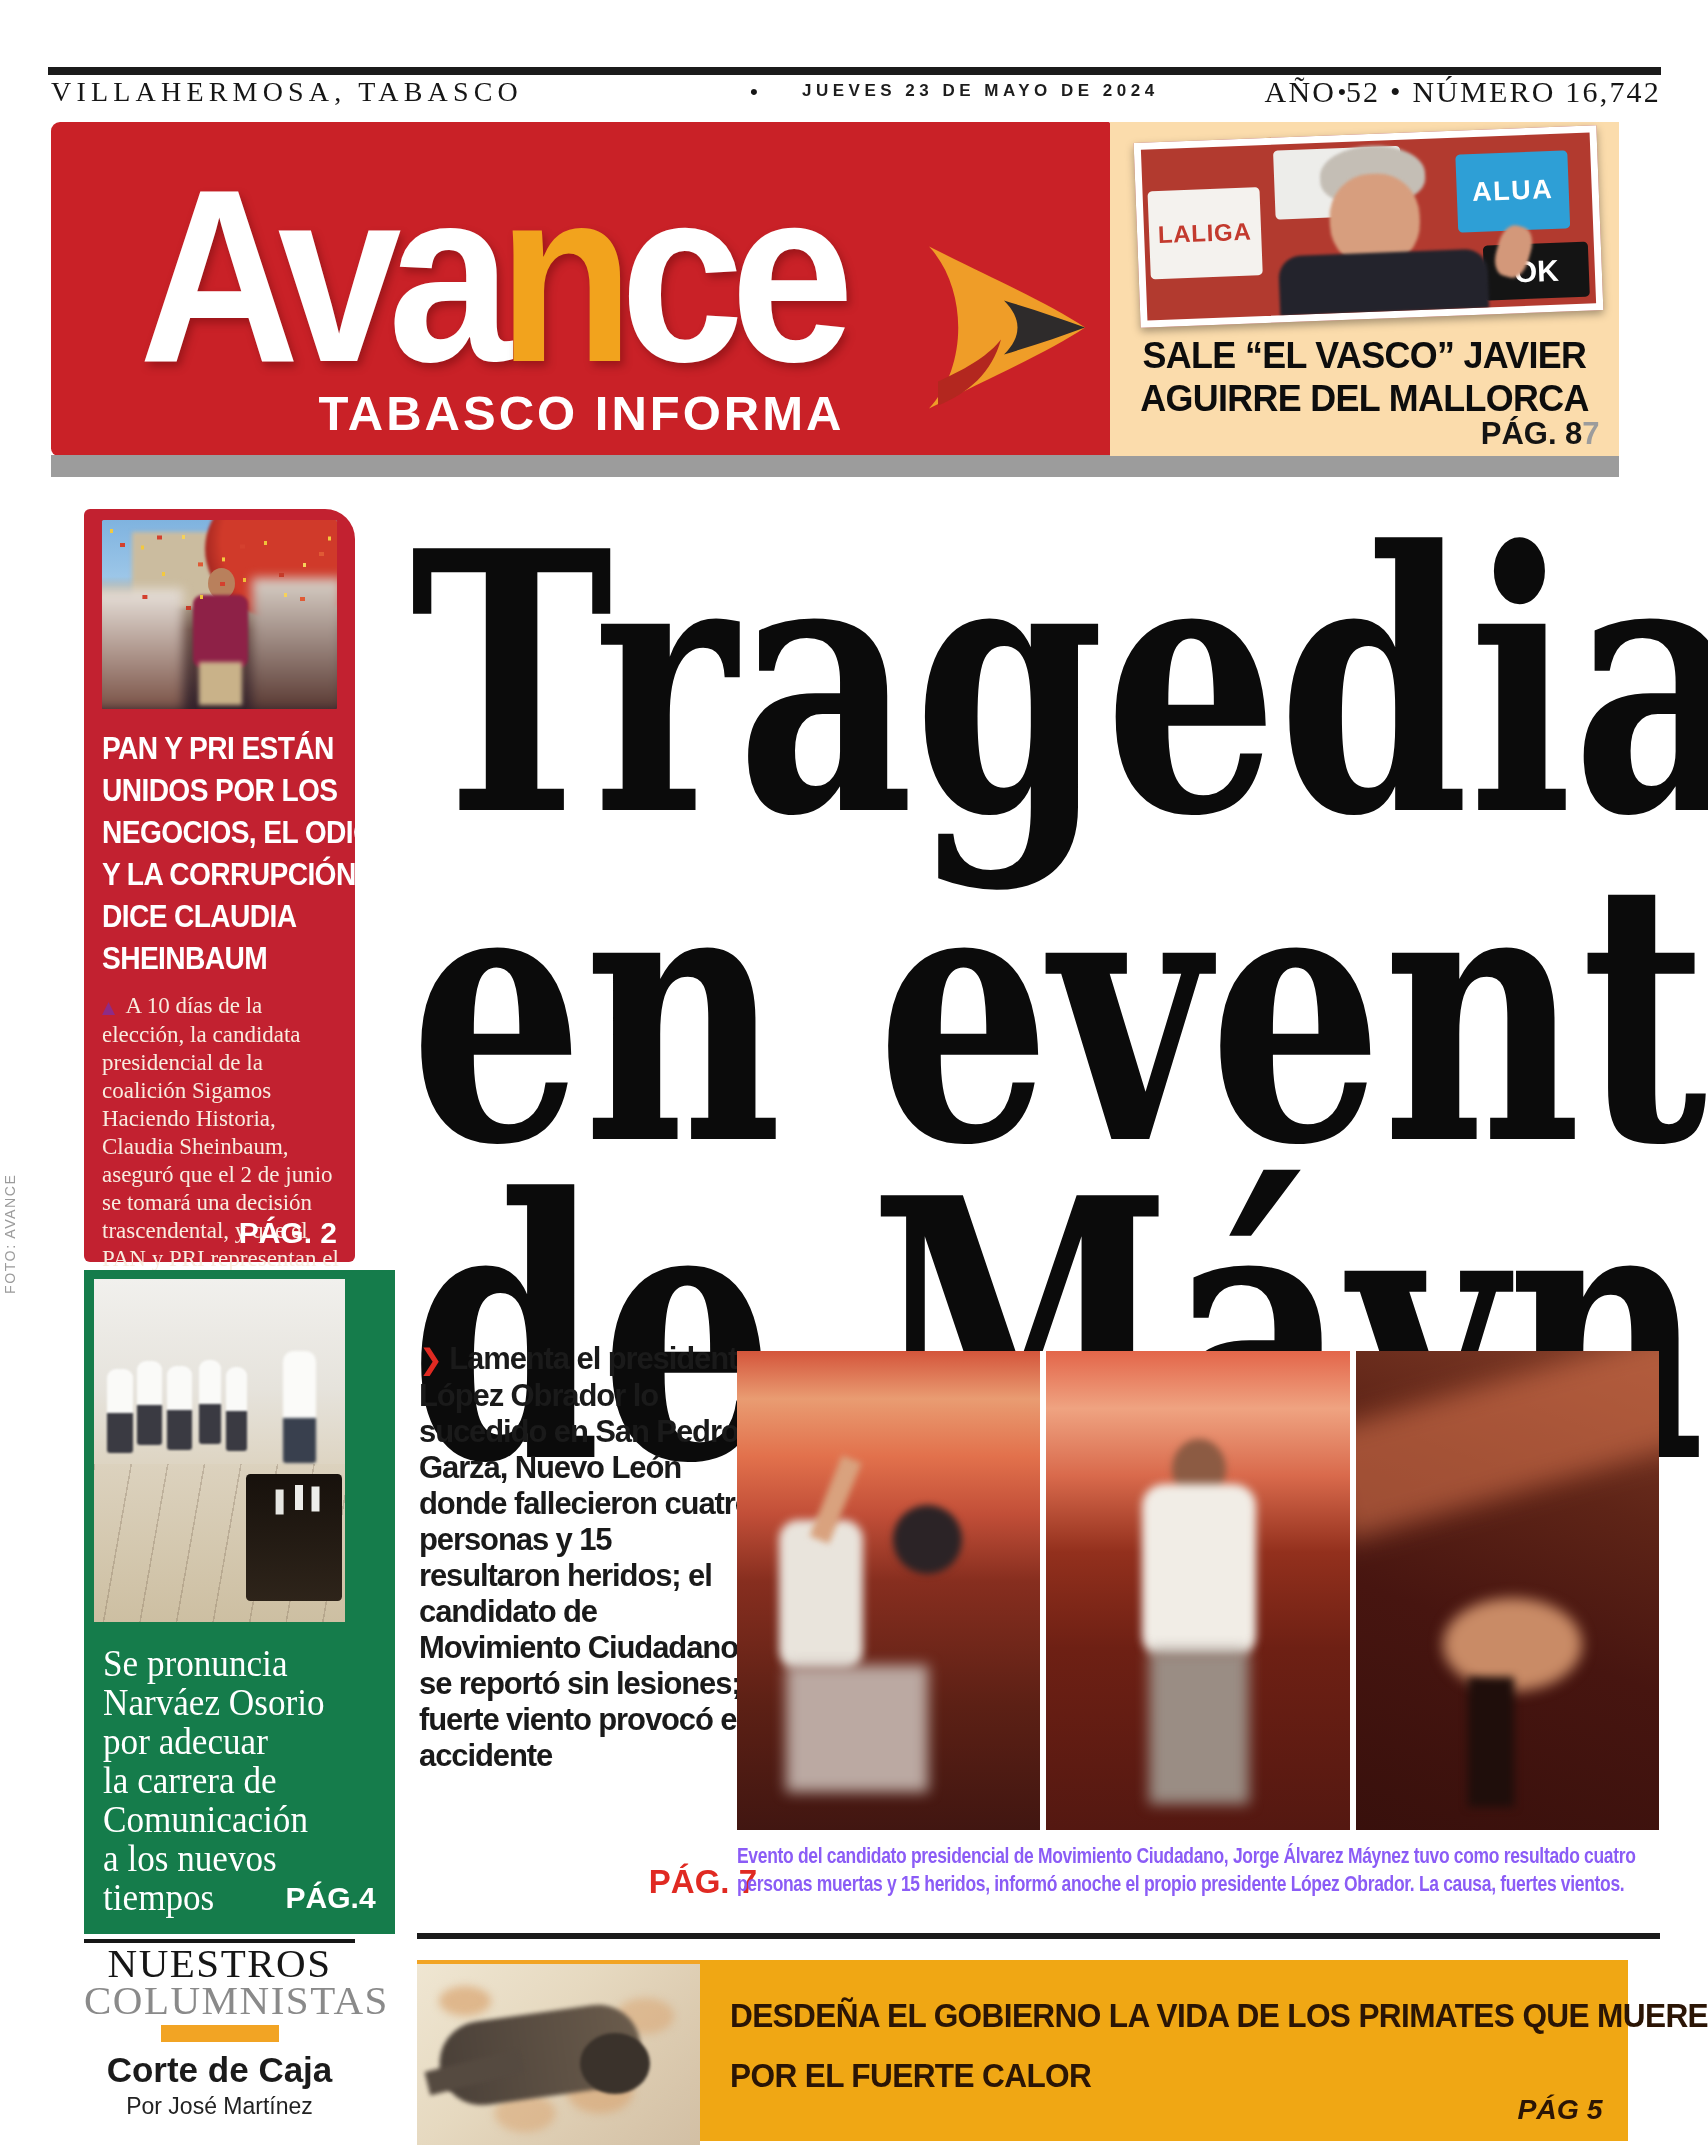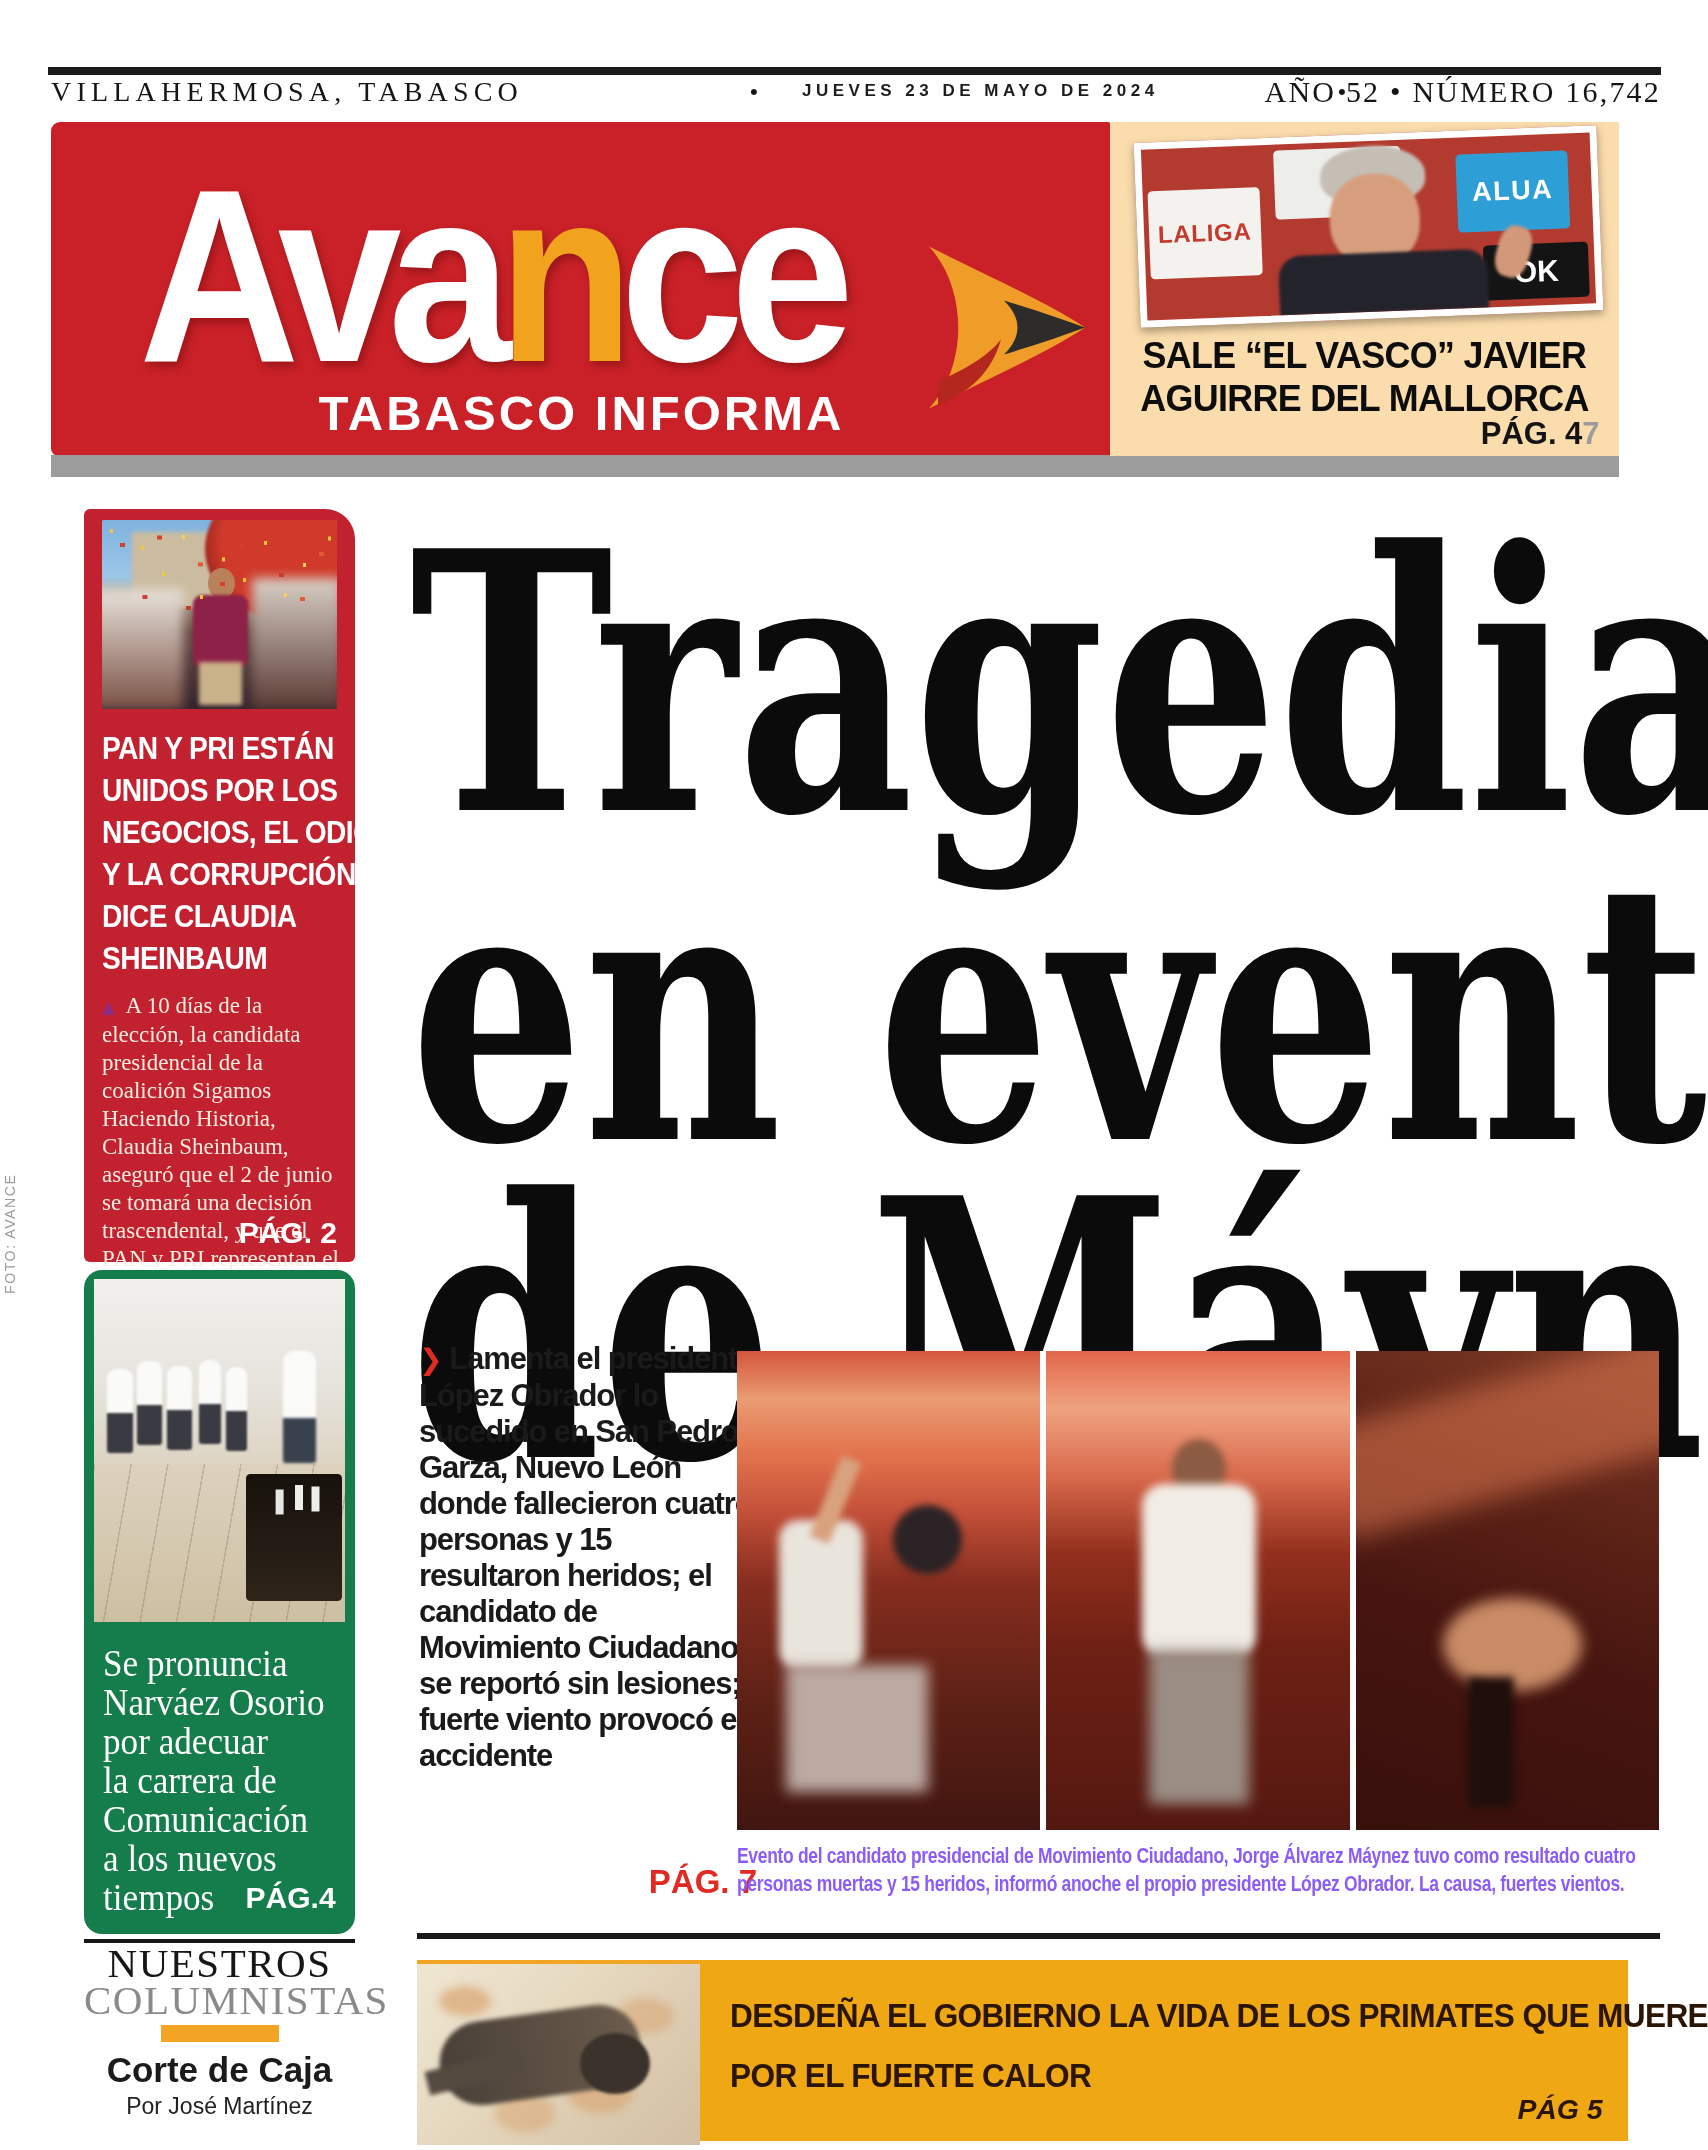--- a/index.html
+++ b/index.html
@@ -60,21 +60,21 @@
      box-shadow:31px 16.5px #F3C93F,72px 6px #F6D25A,112px 28.4px #F3C93F,154px 12px #EFC23A,193px 34px #F6D25A,218px 7.5px #F3C93F,133px 49px #F0BE35,174px 64px #F6D25A,52px 43px #F3C93F,90px 66px #EFC23A;}
   .confetti-r{left:18px;top:22.4px;width:4.5px;height:4.5px;background:#D4402E;
      box-shadow:37px -7.5px #D4402E,78px 19.4px #E05A35,120px 1.5px #D4402E,159px 30px #C63A28,199px 9px #E05A35,100px 39px #D4402E,66px 63px #C63A28,180px 54px #E05A35,22.4px 52px #D4402E;}
   .sh-headline{left:18px;top:218px;color:#fff;}
   .sh-headline .hl{font-weight:bold;font-size:32px;line-height:42px;letter-spacing:-0.7px;white-space:nowrap;transform:scaleX(.88);transform-origin:left;}
   .sh-body{left:18px;top:483px;width:238px;font-family:"Liberation Serif",serif;font-size:23px;line-height:28px;color:#F8ECDF;}
   .sh-body .tri{font-family:"DejaVu Sans",sans-serif;font-size:17px;color:#8E2B86;margin-right:10.5px;}
   .sh-pag{right:18px;bottom:12px;font-weight:bold;font-size:30px;color:#fff;}
 
   
-  .green-box{left:84px;top:1270px;width:271px;height:664px;background:#157C4B;border-radius:18px;}
+  .green-box{left:84px;top:1270px;width:271px;height:664px;background:#157C4B;border-radius:0;padding-left:40px;}
   .gn-photo{left:9.7px;top:9px;width:251px;height:343px;overflow:hidden;
             background:linear-gradient(180deg,#F1F0ED 0%,#E6E3DC 32%,#DCD2BE 58%,#CFC3AC 100%);}
   .gn-floor{left:0;bottom:0;width:100%;height:46%;
             background:repeating-linear-gradient(100deg,rgba(120,100,80,.28) 0 1.5px,rgba(0,0,0,0) 1.5px 36px),linear-gradient(180deg,#DCD2BE,#CDBFA2);}
   .gn-table{right:3px;bottom:21px;width:96px;height:127px;background:linear-gradient(180deg,#17110C,#2E241A);border-radius:4.5px;filter:blur(0.7px);}
   .gn-bottle{right:42px;bottom:112px;width:7.5px;height:25.4px;background:#EDEDEA;box-shadow:-19.4px 4.5px #E6E6E2,16.5px 1.5px #EDEDEA;filter:blur(0.7px);}
   .fig{position:absolute;width:25.4px;height:84px;border-radius:9px 9px 3px 3px;filter:blur(1.1px);
        background:linear-gradient(180deg,#FAFAF8 0 52%,#3A3A42 52% 100%);}
   .gn-man{left:189px;top:72px;width:33px;height:112px;border-radius:10.5px 10.5px 3px 3px;filter:blur(1.5px);
           background:linear-gradient(180deg,#FBFBF9 0 60%,#39404E 60% 100%);position:absolute;}
@@ -170,21 +170,21 @@
       <div class="board board-ok">OK</div>
       <div class="abs ag-hair"></div>
       <div class="abs ag-face"></div>
       <div class="abs ag-suit"></div>
       <div class="abs ag-hand"></div>
     </div>
     <div class="abs sp-headline">
       <div class="hl">SALE “EL VASCO” JAVIER</div>
       <div class="hl">AGUIRRE DEL MALLORCA</div>
     </div>
-    <div class="abs sp-pag"><span>PÁG. 4</span><span class="ghost">7</span></div>
+    <div class="abs sp-pag"><span>PÁG. 8</span><span class="ghost">7</span></div>
   </div>
 
   <div class="abs shein-box">
     <div class="abs sh-photo">
       <div class="abs sh-building"></div>
       <div class="abs sh-umbrella"></div>
       <div class="abs sh-crowd-l"></div>
       <div class="abs sh-crowd-r"></div>
       <div class="abs sh-head"></div>
       <div class="abs sh-torso"></div>

